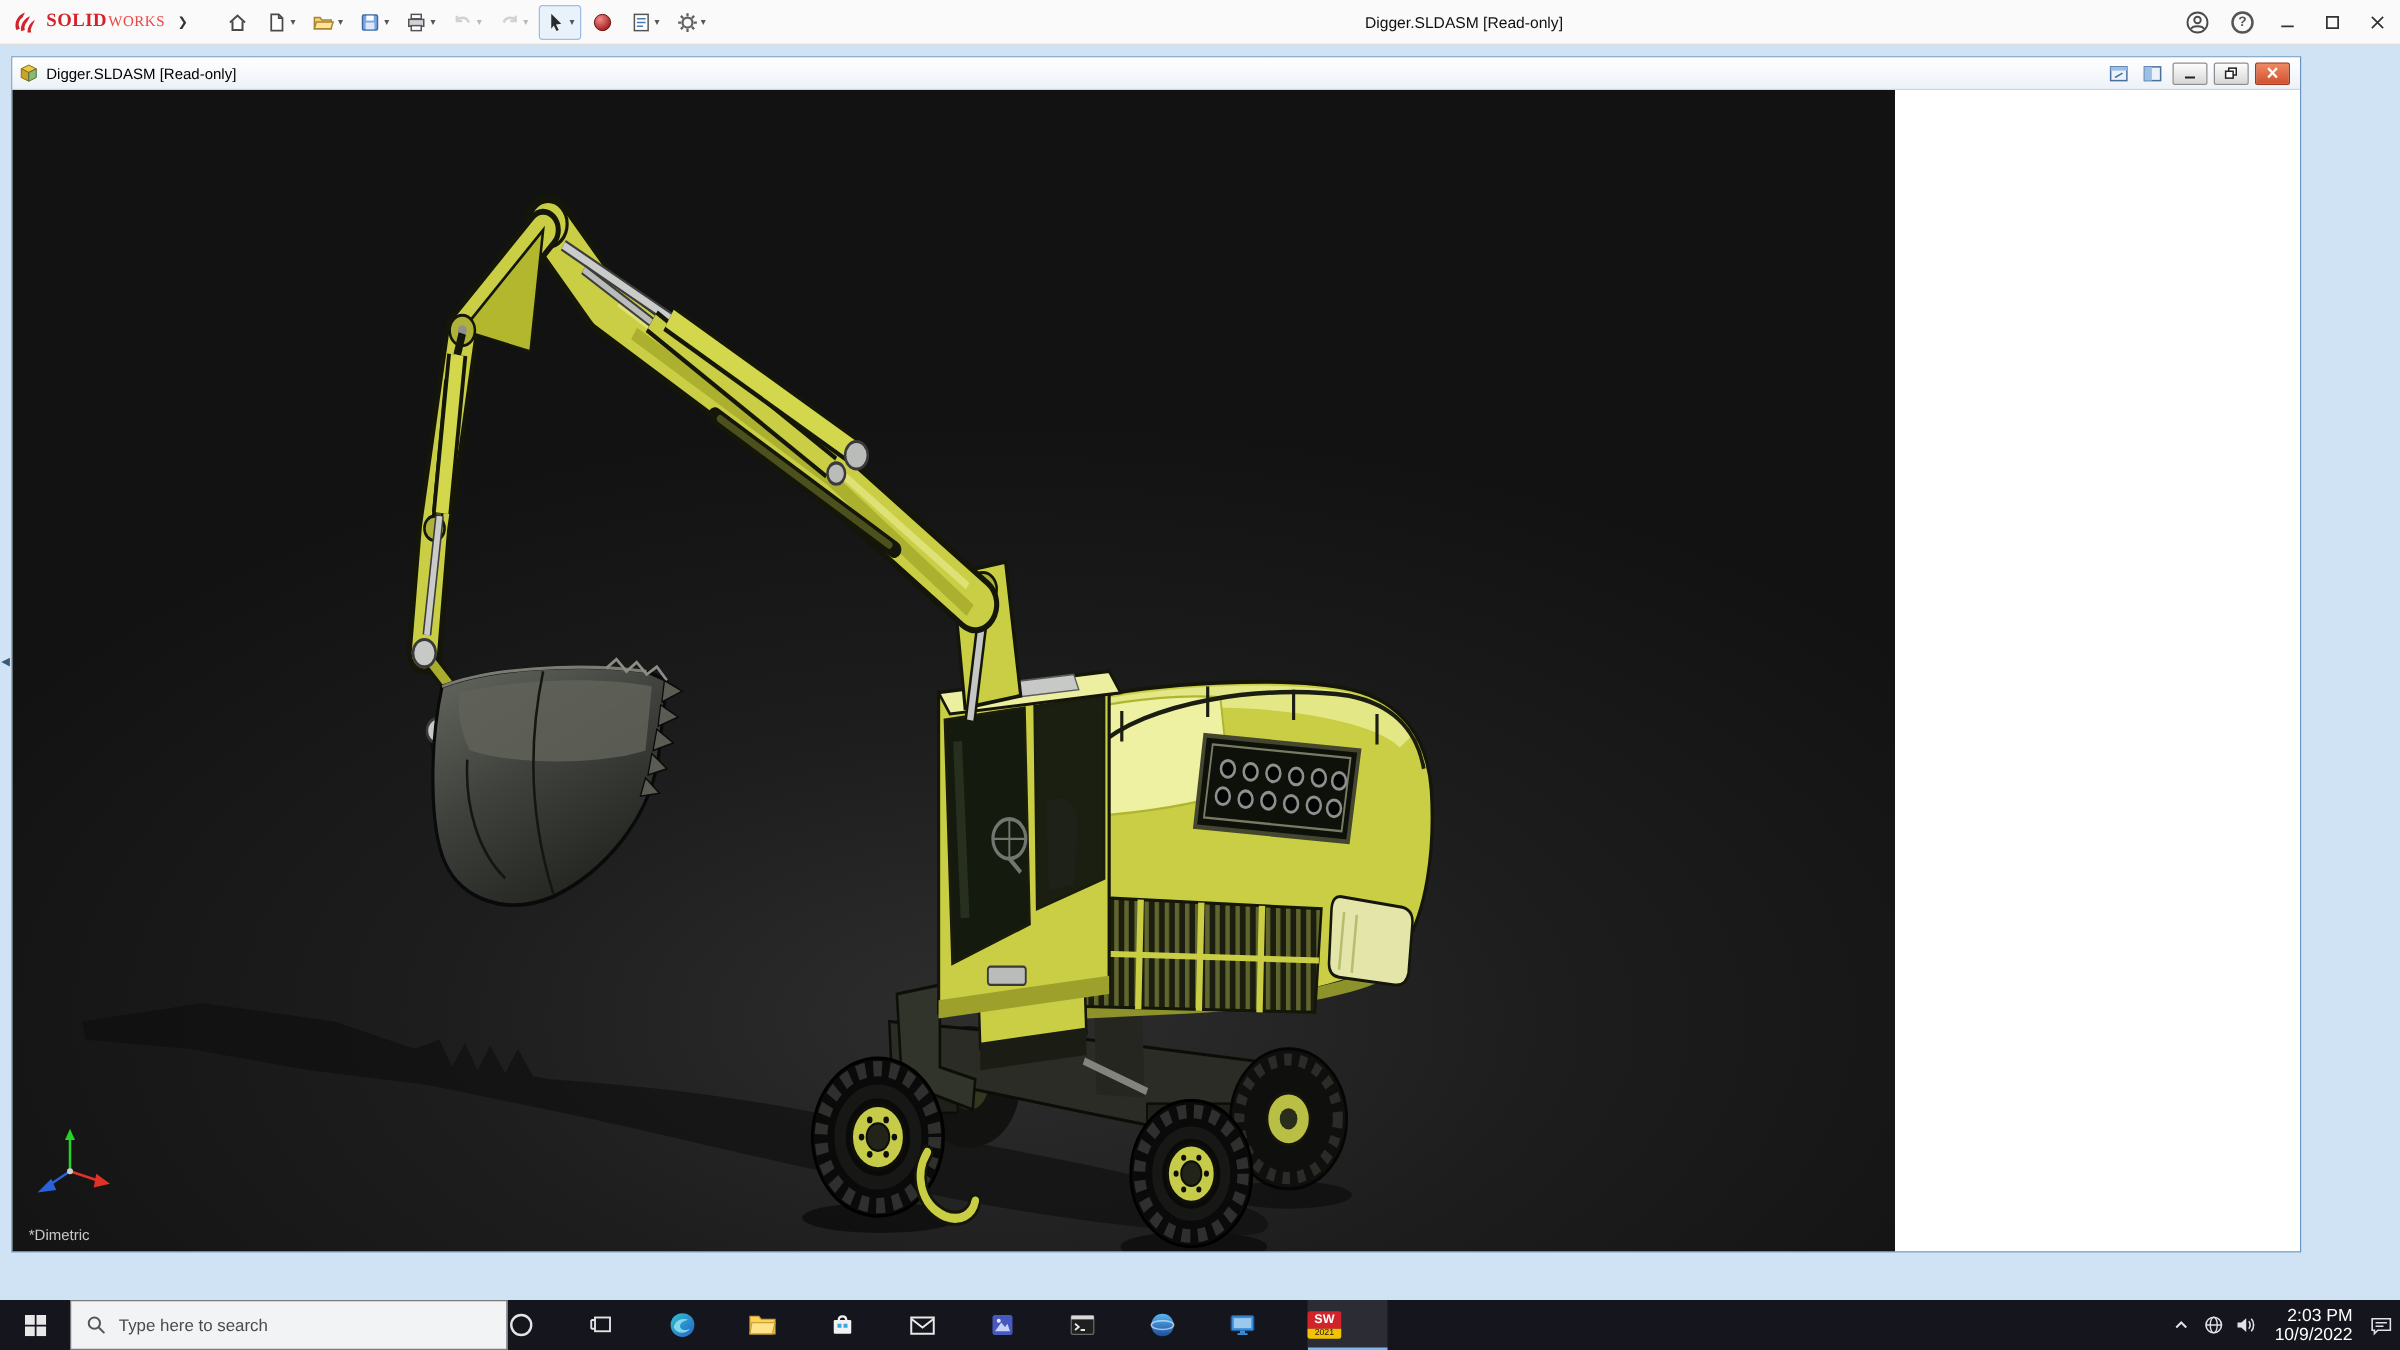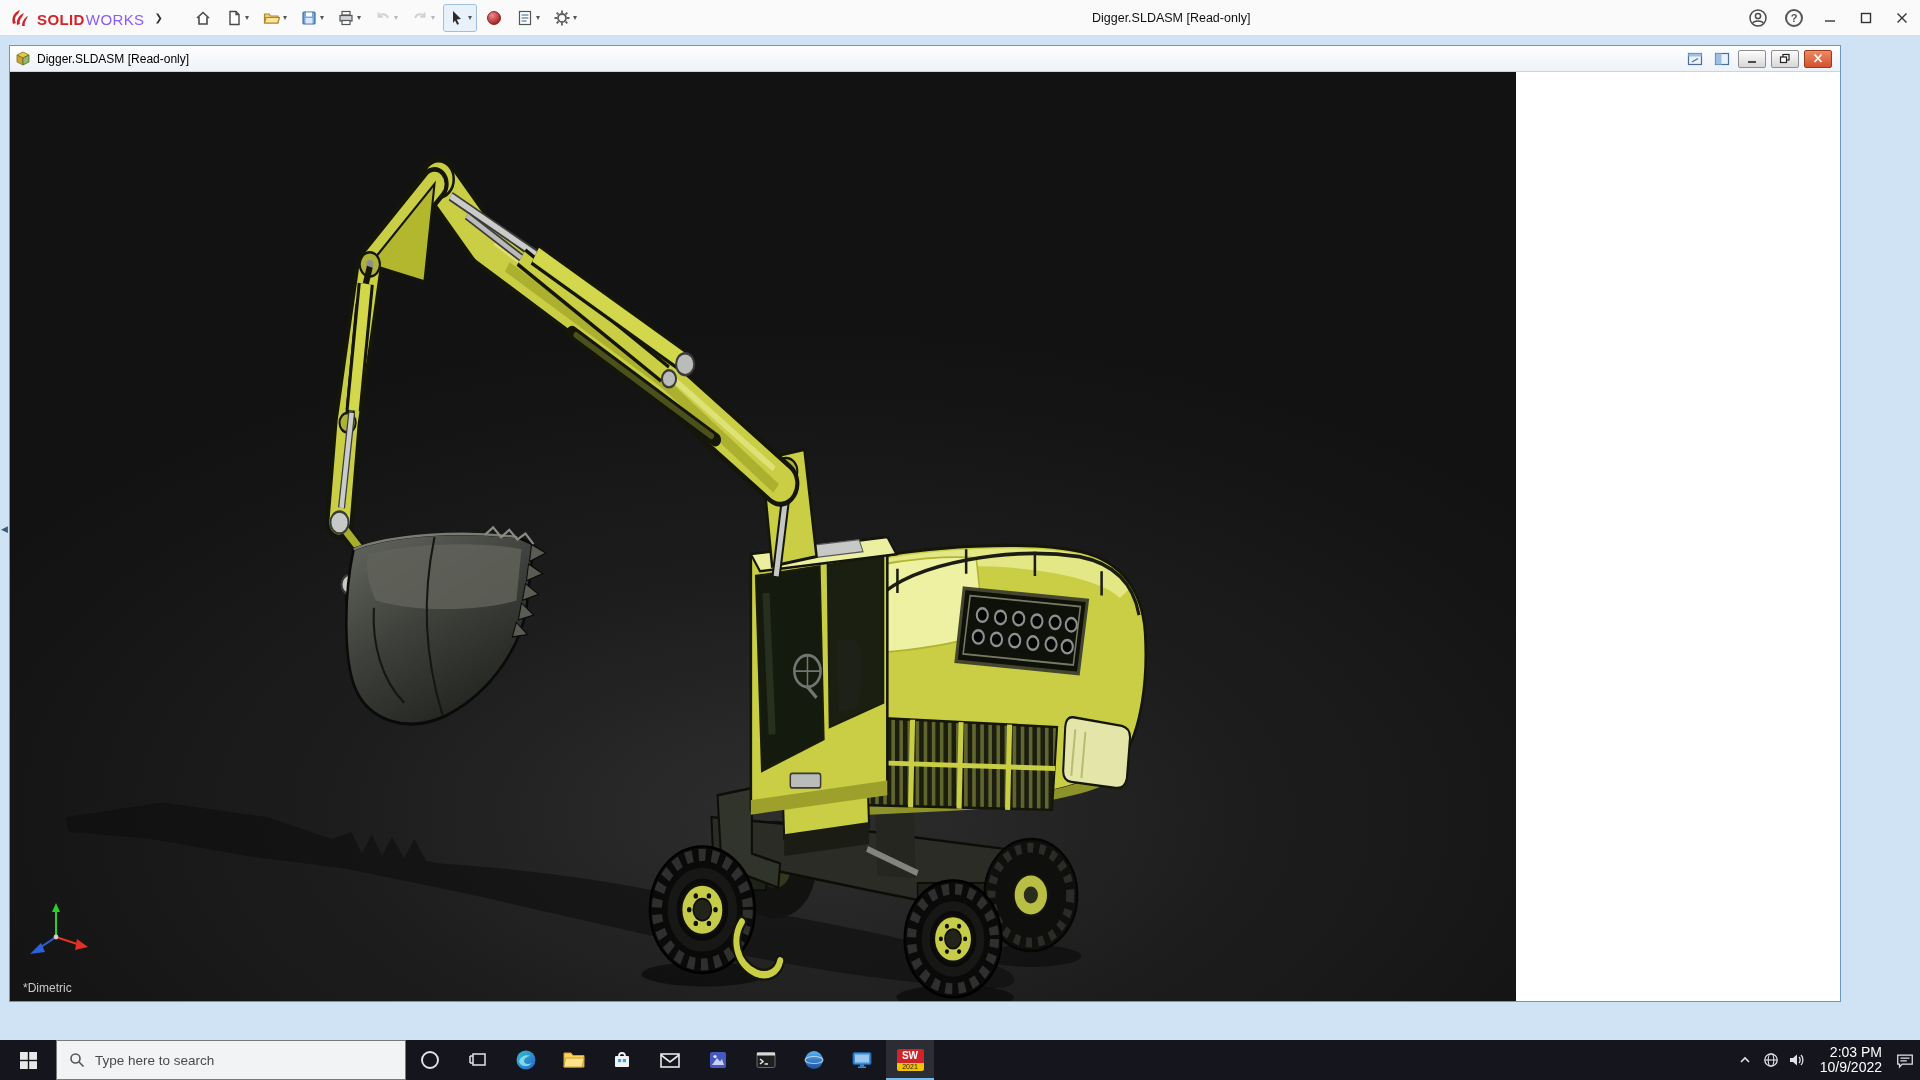--- a/index.html
+++ b/index.html
@@ -8,23 +8,23 @@
     width:1920px; height:1080px; overflow:hidden; position:relative;
     font-family:"Liberation Sans", sans-serif; background:#cfe3f5;
   }
 
   
   #app-titlebar {
     position:absolute; top:0; left:0; width:1920px; height:36px;
     background:#fafafa; border-bottom:1px solid #dcdcdc;
     display:flex; align-items:center; z-index:30;
   }
-  .brand { display:flex; align-items:flex-end; gap:5px; padding-left:10px; }
+  .brand { display:flex; align-items:center; gap:5px; padding-left:10px;font-family:Liberation Serif, serif; }
   .brand-solid { font-size:15px; font-weight:700; color:#d2232a; letter-spacing:.4px; }
-  .brand-works { font-size:15px; font-weight:400; color:#8b5cf6; letter-spacing:.4px; margin-left:-4px; }
+  .brand-works { font-size:12px; font-weight:400; color:#ef4444; letter-spacing:.4px; margin-left:-4px; }
   .brand-arrow { font-size:10px; color:#333; margin-left:10px; }
   .qat { display:flex; align-items:center; margin-left:26px; gap:3px; }
   .tool { height:28px; display:flex; align-items:center; padding:0 4px; border-radius:3px; border:1px solid transparent; }
   .tool .caret { font-size:8px; color:#555; margin-left:2px; }
   .tool.disabled svg { opacity:.35; }
   .tool.disabled .caret { opacity:.4; }
   .tool.active-tool { border:1px solid #9dbfe4; background:#e9f2fb; }
   .app-title { position:absolute; left:61%; transform:translateX(-50%); font-size:12.5px; color:#101010; white-space:nowrap; }
   .titlebar-right { margin-left:auto; display:flex; align-items:center; height:100%; }
   .tb-btn { width:36px; height:36px; display:flex; align-items:center; justify-content:center; }
@@ -62,21 +62,21 @@
   #taskbar {
     position:absolute; left:0; bottom:0; width:1920px; height:40px;
     background:#15151e; display:flex; align-items:stretch; z-index:40;
   }
   .tb-start { width:56px; display:flex; align-items:center; justify-content:center; }
   .tb-search {
     width:350px; background:#f2f3f5; border:1px solid #7a7a7a;
     display:flex; align-items:center; gap:10px; padding:0 12px;
   }
   .tb-search span { font-size:13.5px; color:#4a4a4a; }
-  .tb-app { width:48px; display:flex; align-items:center; justify-content:center; }
+  .tb-app { width:64px; display:flex; align-items:center; justify-content:flex-start; }
   .tb-app.active { background:rgba(255,255,255,.10); box-shadow: inset 0 -2px 0 #76b9ed; }
   .sw-ico { width:27px; }
   .sw-top { background:#d2232a; color:#fff; font-weight:700; font-size:10px; text-align:center; line-height:14px; border-radius:2px 2px 0 0; }
   .sw-bot { background:#f3c200; color:#1a1a1a; font-size:7px; text-align:center; line-height:8px; border-radius:0 0 2px 2px; }
   .tray { margin-left:auto; display:flex; align-items:center; padding-right:2px; }
   .tray-btn { width:26px; height:40px; display:flex; align-items:center; justify-content:center; }
   .clock { text-align:right; font-size:14px; color:#ffffff; line-height:15px; padding:0 10px; }
   .clock div { white-space:nowrap; }
 </style>
 </head>

